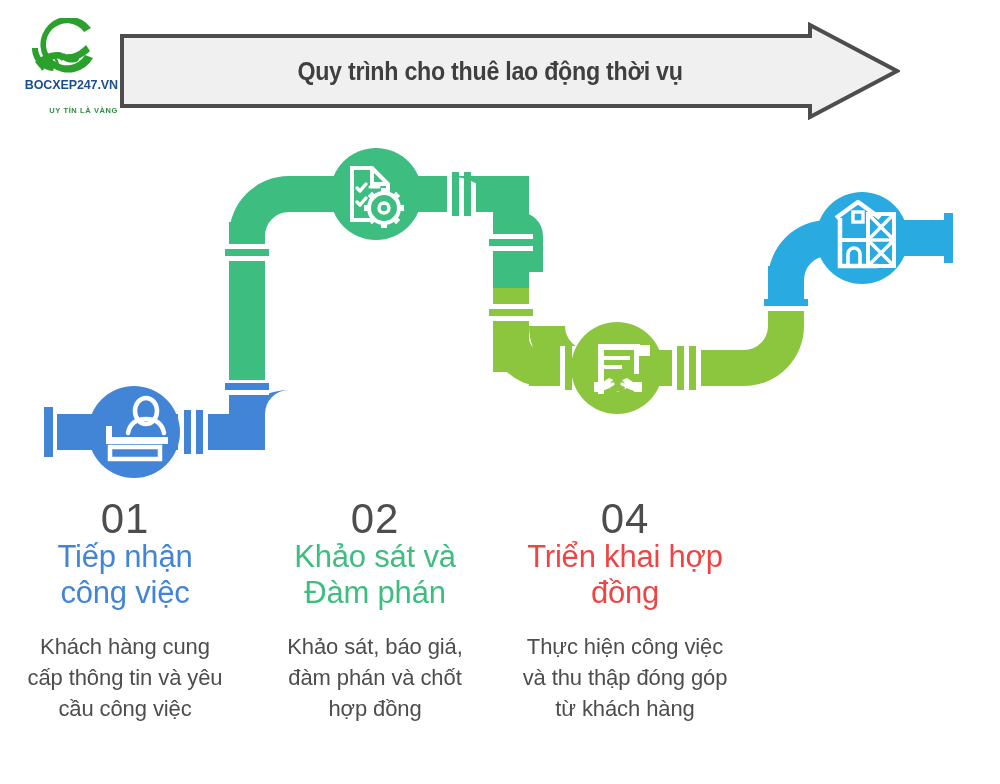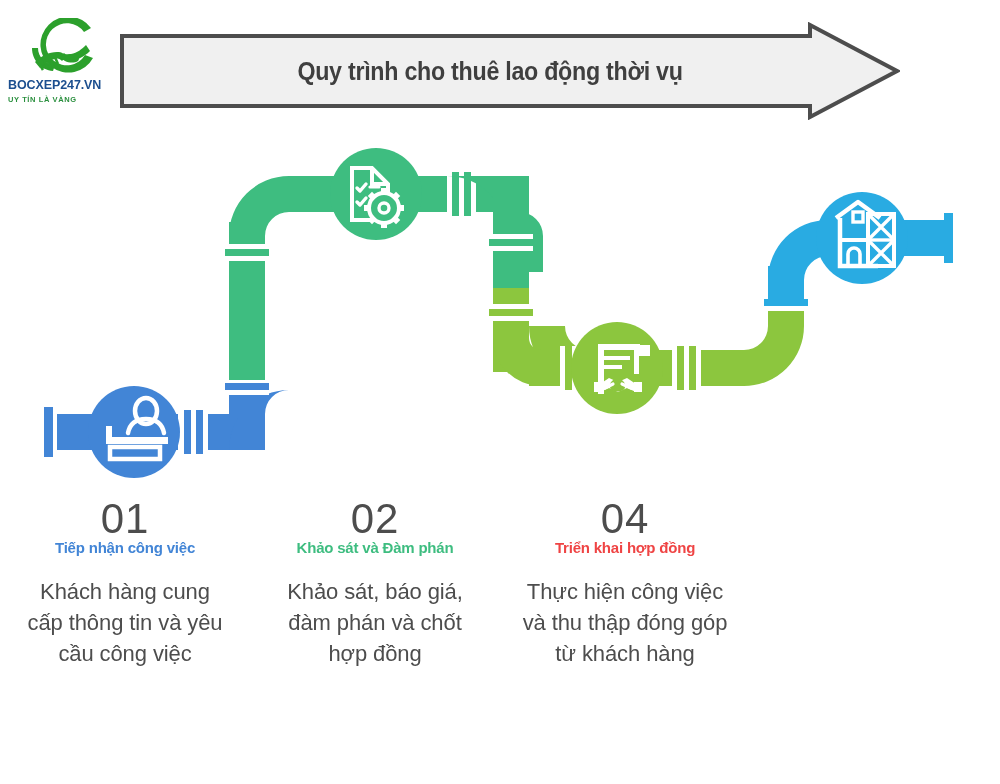--- a/index.html
+++ b/index.html
@@ -15,35 +15,35 @@
     font-family: "Liberation Sans", sans-serif;
     -webkit-font-smoothing: antialiased;
   }
 
   
   #logo-block {
     position: absolute;
     left: 8px;
     top: 18px;
     width: 110px;
-    text-align: left;
+    text-align: right;
   }
   #logo-mark { display: block; margin: 0 auto; }
   #logo-wordmark {
     display: block;
     margin-top: 2px;
     font-size: 12.5px;
     font-weight: bold;
     color: #1c4f8f;
     letter-spacing: -0.1px;
     white-space: nowrap;
   }
   #logo-tagline {
     display: block;
-    margin-top: 3px;
+    margin-top: 14px;
     font-size: 7.5px;
     font-weight: bold;
     color: #2a8f3e;
     letter-spacing: 0.6px;
     white-space: nowrap;
   }
 
   
   #header-banner {
     position: absolute;
@@ -95,22 +95,22 @@
     box-sizing: border-box;
   }
   .step-number {
     font-size: 42px;
     font-weight: normal;
     color: #4d4d4d;
     line-height: 1.02;
     letter-spacing: 1px;
   }
   .step-title {
-    font-size: 15px;
-    font-weight: bold;
+    font-size: 31px;
+    font-weight: normal;
     line-height: 1.17;
     margin-top: -2px;
     letter-spacing: -0.2px;
   }
   .step-desc {
     font-size: 22px;
     color: #4d4d4d;
     line-height: 1.4;
     margin-top: 21px;
     letter-spacing: -0.1px;

